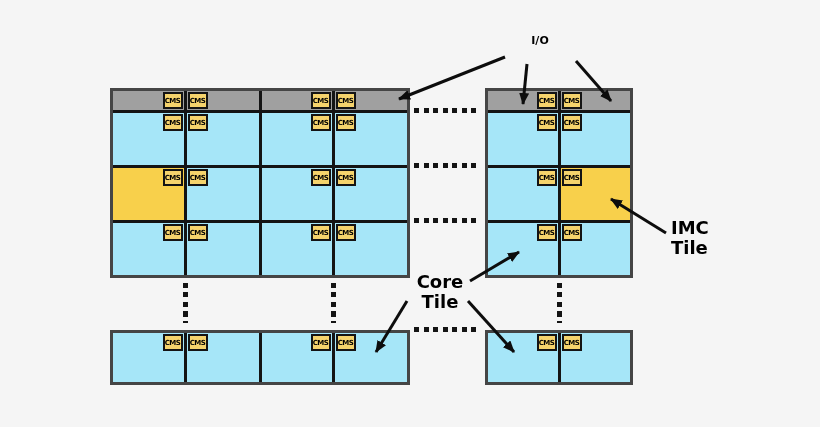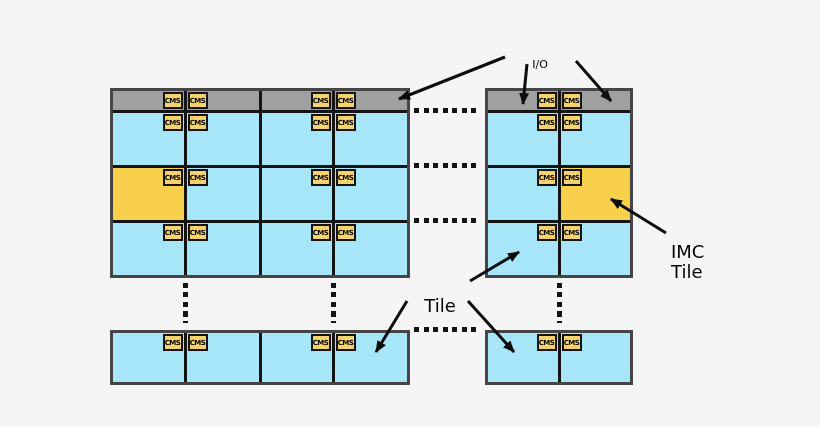--- a/index.html
+++ b/index.html
@@ -17,21 +17,21 @@
   .cell.core{background:var(--core);}
   .cell.imc{background:var(--imc);}
   .cms{
     position:absolute;width:20px;height:17px;background:var(--cms);
     border:2px solid var(--line);box-sizing:border-box;color:var(--ink);
     font-size:7px;font-weight:bold;letter-spacing:-0.5px;
     display:flex;align-items:center;justify-content:center;z-index:3;
   }
   .dots-h{position:absolute;height:5px;background:repeating-linear-gradient(to right,var(--line) 0 5px,transparent 5px 9.5px);}
   .dots-v{position:absolute;width:5px;background:repeating-linear-gradient(to bottom,var(--line) 0 5px,transparent 5px 9.5px);}
-  .label{position:absolute;color:var(--ink);font-weight:normal;z-index:5;margin-top:24px;}
+  .label{position:absolute;color:var(--ink);font-weight:bold;z-index:5;}
   .label span{display:block;}
   .label-io{left:480px;top:34px;width:120px;text-align:center;font-size:11px;line-height:13px;}
   .label-imc{left:671px;top:218px;font-size:18px;line-height:20px;}
   .label-core{left:395px;top:272px;width:90px;text-align:center;font-size:18px;line-height:20px;}
   svg.arrows{position:absolute;left:0;top:0;z-index:4;pointer-events:none;}
 </style>
 </head>
 <body>
 
 <div class="canvas" id="diagram">
@@ -39,20 +39,21 @@
   <div class="label label-io">
     <span>I/O</span>
   </div>
 
   <div class="label label-imc">
     <span>IMC</span>
     <span>Tile</span>
   </div>
 
   <div class="label label-core">
+    <span>Core</span>
     <span>Tile</span>
   </div>
 
 <div class="block" style="left: 110px; top: 88px; width: 300px; height: 190px;">
       <div class="cell io" style="left: 0px; top: 0px; width: 70.5px; height: 19px;"></div>
       <div class="cell io" style="left: 73.5px; top: 0px; width: 72px; height: 19px;"></div>
       <div class="cell io" style="left: 148.5px; top: 0px; width: 70px; height: 19px;"></div>
       <div class="cell io" style="left: 221.5px; top: 0px; width: 72.5px; height: 19px;"></div>
       <div class="cms" style="left: 49.5px; top: 1px;">CMS</div>
       <div class="cms" style="left: 74.5px; top: 1px;">CMS</div>

